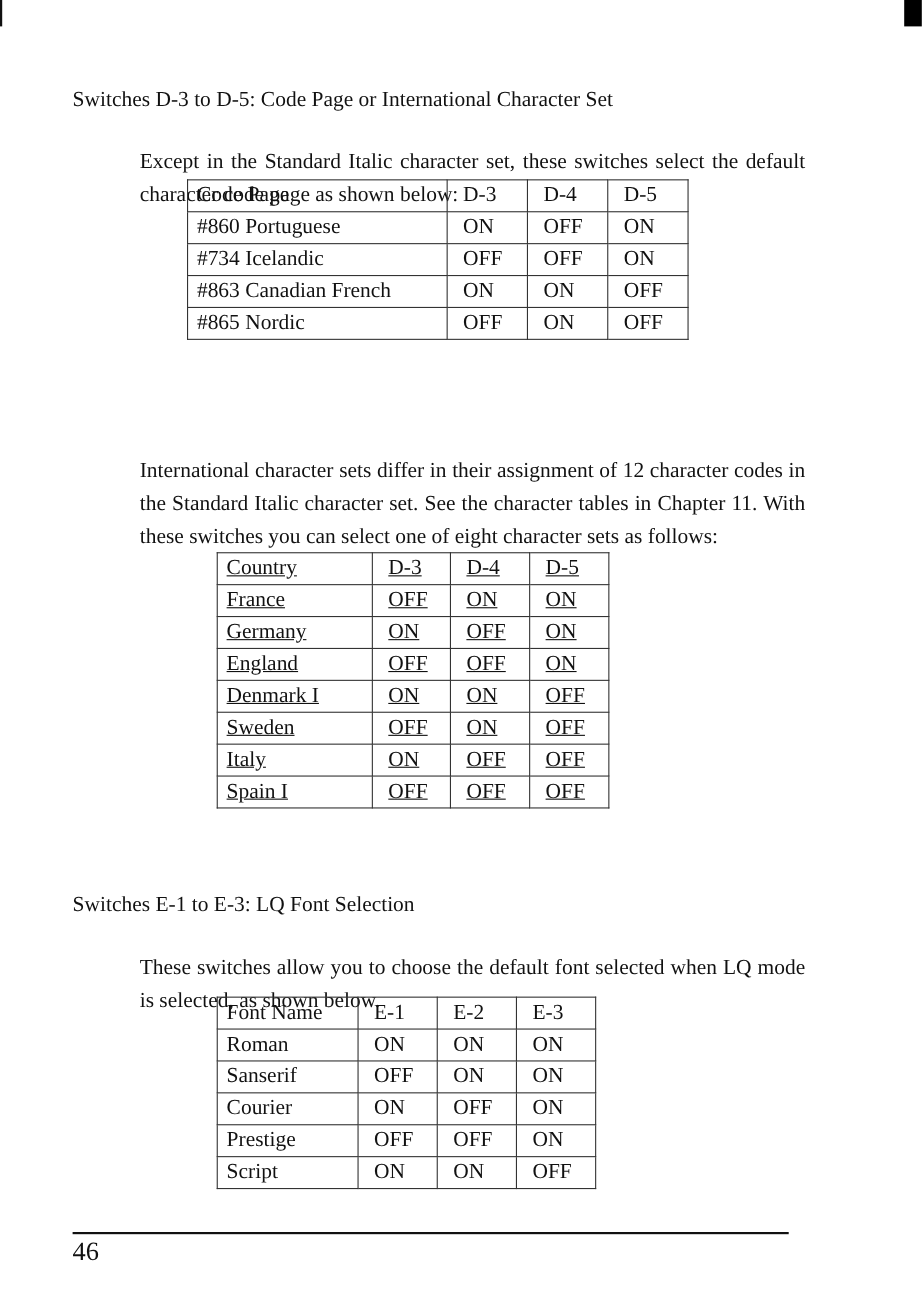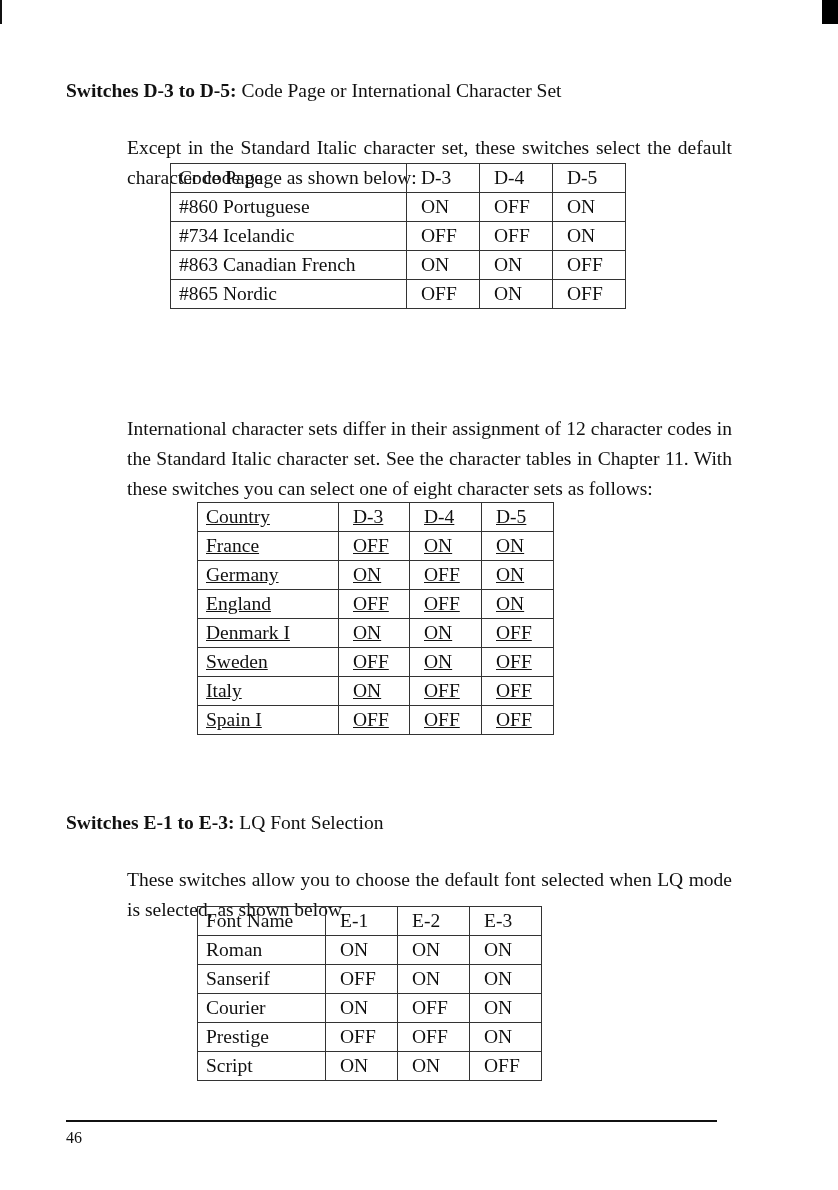--- a/index.html
+++ b/index.html
@@ -32,21 +32,21 @@
       background: #000;
     }
     .section-heading {
       position: absolute;
       left: 66px;
       font-size: 19.5px;
       line-height: 24px;
       white-space: nowrap;
     }
     .section-heading .bold {
-      font-weight: bold;
+      font-weight: normal;
       margin-top: 16px;
     }
     .para {
       position: absolute;
       left: 127px;
       width: 605px;
       font-size: 19.5px;
       line-height: 30px;
       text-align: justify;
       text-align-last: left;
@@ -73,21 +73,21 @@
       left: 66px;
       top: 1120px;
       width: 651px;
       height: 1.5px;
       background: #111;
     }
     .page-number {
       position: absolute;
       left: 66px;
       top: 1126px;
-      font-size: 16px;
+      font-size: 24px;
       line-height: 24px;
     }
   </style>
 </head>
 <body>
 
 <div class="scan-mark-left"></div>
 <div class="scan-mark-right"></div>
 
 <div class="section-heading" style="top:79px;">

